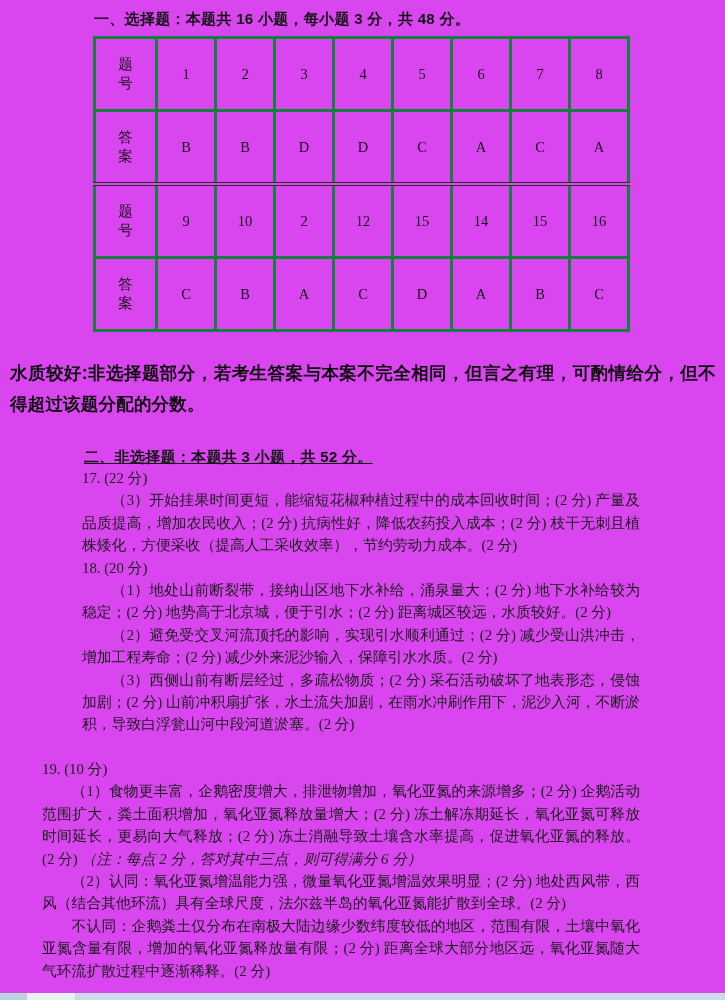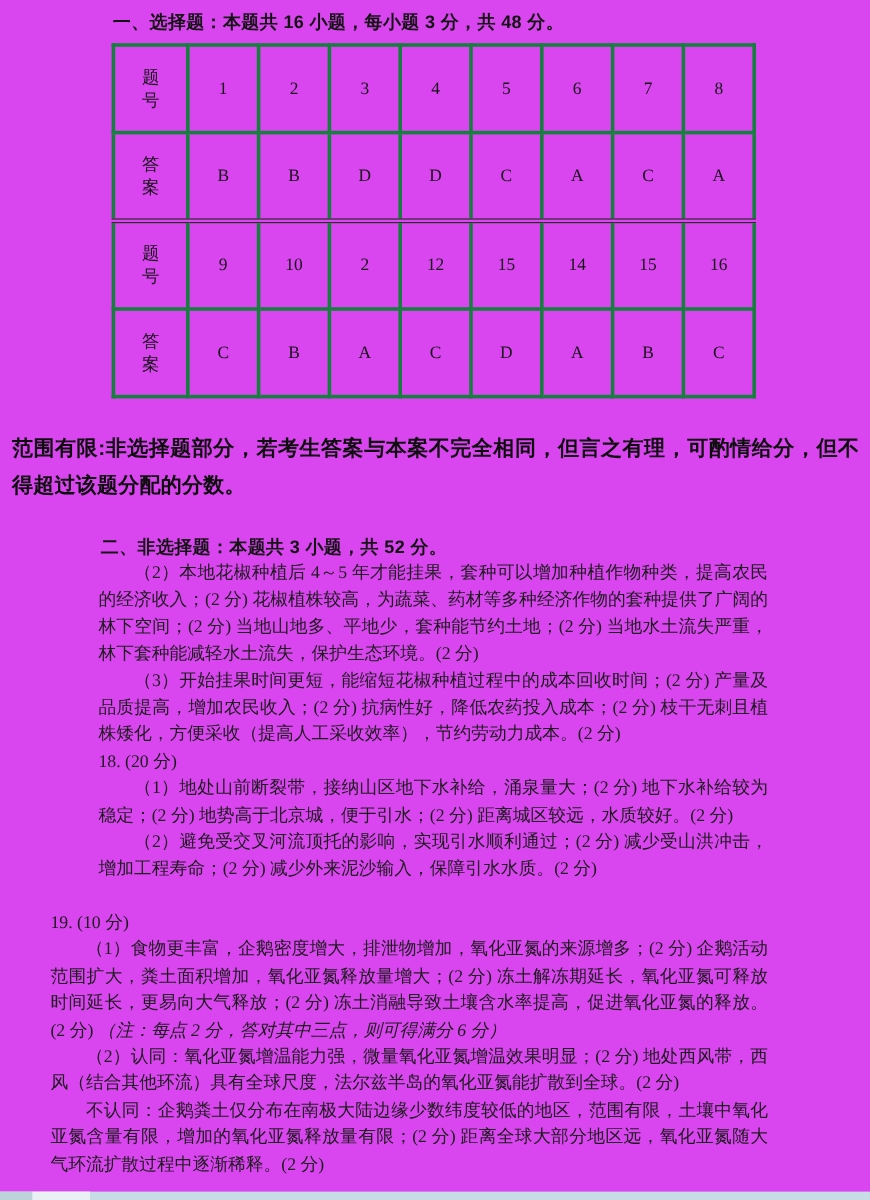--- a/index.html
+++ b/index.html
@@ -8,21 +8,21 @@
   .page {
     position:relative; width:725px; height:1000px;
     background:#d946ef; overflow:hidden; color:#1e1e1e;
   }
   .sec-title {
     font-family:"Liberation Sans","DejaVu Sans",sans-serif;
     font-weight:700; font-size:15px; line-height:20px; color:#141414;
     letter-spacing:0.3px;
   }
   .sec1 { margin:9px 85px 0 94px; }
-  .sec2 { margin:27px 85px 0 84px; }
+  .sec2 { margin:27px 85px 0 84px;text-decoration:underline; }
 
   table.ans-table {
     border-collapse:collapse; table-layout:fixed;
     margin:7px 0 0 93px; width:537px;
     font-size:14.5px; color:#141414;
     border:2px solid #2d2d2d;
   }
   table.ans-table td {
     border:3px solid #15803d; text-align:center;
     height:27px; padding:16px; overflow:hidden;
@@ -111,33 +111,34 @@
       <td>A</td>
       <td>C</td>
       <td>D</td>
       <td>A</td>
       <td>B</td>
       <td>C</td>
     </tr>
   </tbody>
     </table>
 
-  <div class="grading-note">范围有限:非选择题部分，若考生答案与本案不完全相同，但言之有理，可酌情给分，但不得超过该题分配的分数。</div>
+  <div class="grading-note">水质较好:非选择题部分，若考生答案与本案不完全相同，但言之有理，可酌情给分，但不得超过该题分配的分数。</div>
 
   <div class="sec-title sec2">二、非选择题：本题共 3 小题，共 52 分。</div>
 
   <div class="qa">
-    <p class="ans"><span>（2）本地花椒种植后 4～5 年才能挂果，套种可以增加种植作物种类，提高农民的经济收入；(2 分) 花椒植株较高，为蔬菜、药材等多种经济作物的套种提供了广阔的林下空间；(2 分) 当地山地多、平地少，套种能节约土地；(2 分) 当地水土流失严重，林下套种能减轻水土流失，保护生态环境。(2 分)</span></p>
+    <p class="qhead">17. (22 分)</p>
     <p class="ans"><span>（3）开始挂果时间更短，能缩短花椒种植过程中的成本回收时间；(2 分) 产量及品质提高，增加农民收入；(2 分) 抗病性好，降低农药投入成本；(2 分) 枝干无刺且植株矮化，方便采收（提高人工采收效率），节约劳动力成本。(2 分)</span></p>
   </div>
 
   <div class="qa">
     <p class="qhead">18. (20 分)</p>
     <p class="ans"><span>（1）地处山前断裂带，接纳山区地下水补给，涌泉量大；(2 分) 地下水补给较为稳定；(2 分) 地势高于北京城，便于引水；(2 分) 距离城区较远，水质较好。(2 分)</span></p>
     <p class="ans"><span>（2）避免受交叉河流顶托的影响，实现引水顺利通过；(2 分) 减少受山洪冲击，增加工程寿命；(2 分) 减少外来泥沙输入，保障引水水质。(2 分)</span></p>
+    <p class="ans"><span>（3）西侧山前有断层经过，多疏松物质；(2 分) 采石活动破坏了地表形态，侵蚀加剧；(2 分) 山前冲积扇扩张，水土流失加剧，在雨水冲刷作用下，泥沙入河，不断淤积，导致白浮瓮山河中段河道淤塞。(2 分)</span></p>
   </div>
 
   <div class="qa q19">
     <p class="qhead">19. (10 分)</p>
     <p class="ans"><span>（1）食物更丰富，企鹅密度增大，排泄物增加，氧化亚氮的来源增多；(2 分) 企鹅活动范围扩大，粪土面积增加，氧化亚氮释放量增大；(2 分) 冻土解冻期延长，氧化亚氮可释放时间延长，更易向大气释放；(2 分) 冻土消融导致土壤含水率提高，促进氧化亚氮的释放。(2 分) </span><span class="note">（注：每点 2 分，答对其中三点，则可得满分 6 分）</span></p>
     <p class="ans"><span>（2）认同：氧化亚氮增温能力强，微量氧化亚氮增温效果明显；(2 分) 地处西风带，西风（结合其他环流）具有全球尺度，法尔兹半岛的氧化亚氮能扩散到全球。(2 分)</span></p>
     <p class="ans"><span>不认同：企鹅粪土仅分布在南极大陆边缘少数纬度较低的地区，范围有限，土壤中氧化亚氮含量有限，增加的氧化亚氮释放量有限；(2 分) 距离全球大部分地区远，氧化亚氮随大气环流扩散过程中逐渐稀释。(2 分)</span></p>
   </div>
 
   <div class="hscrollbar">

